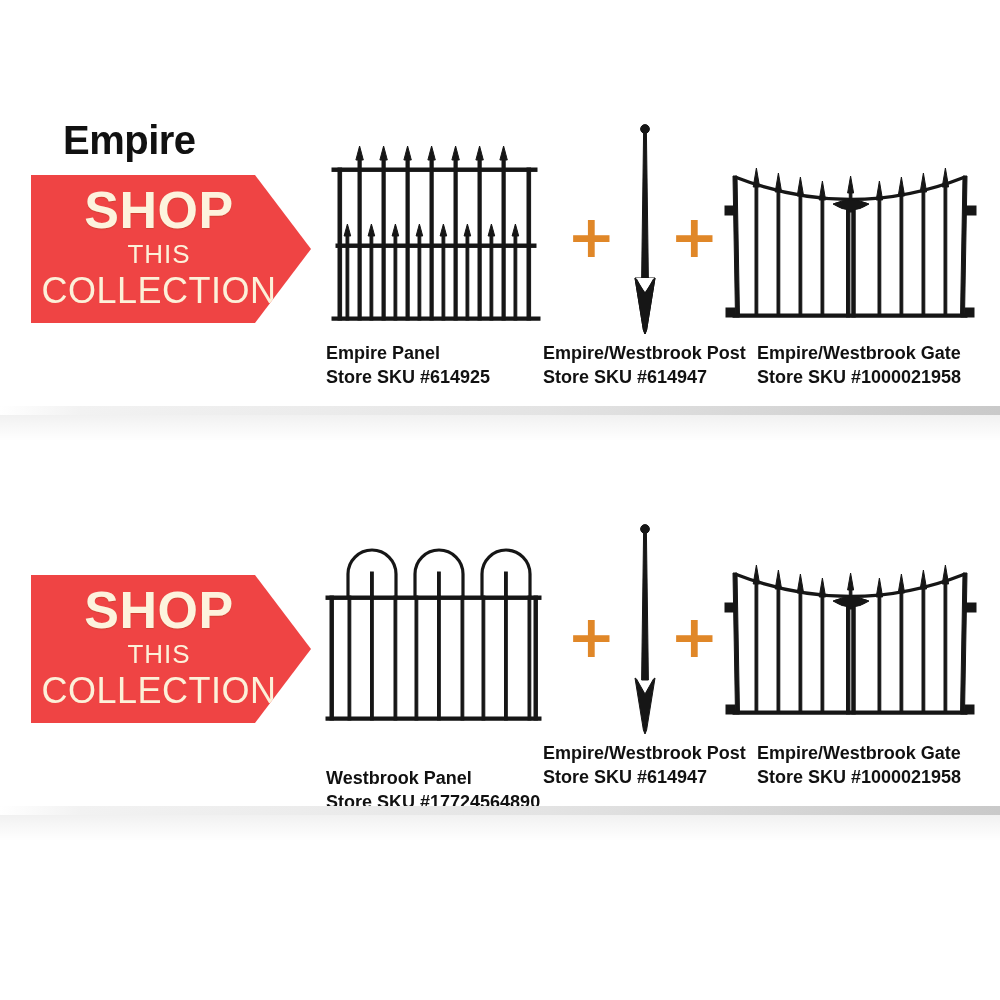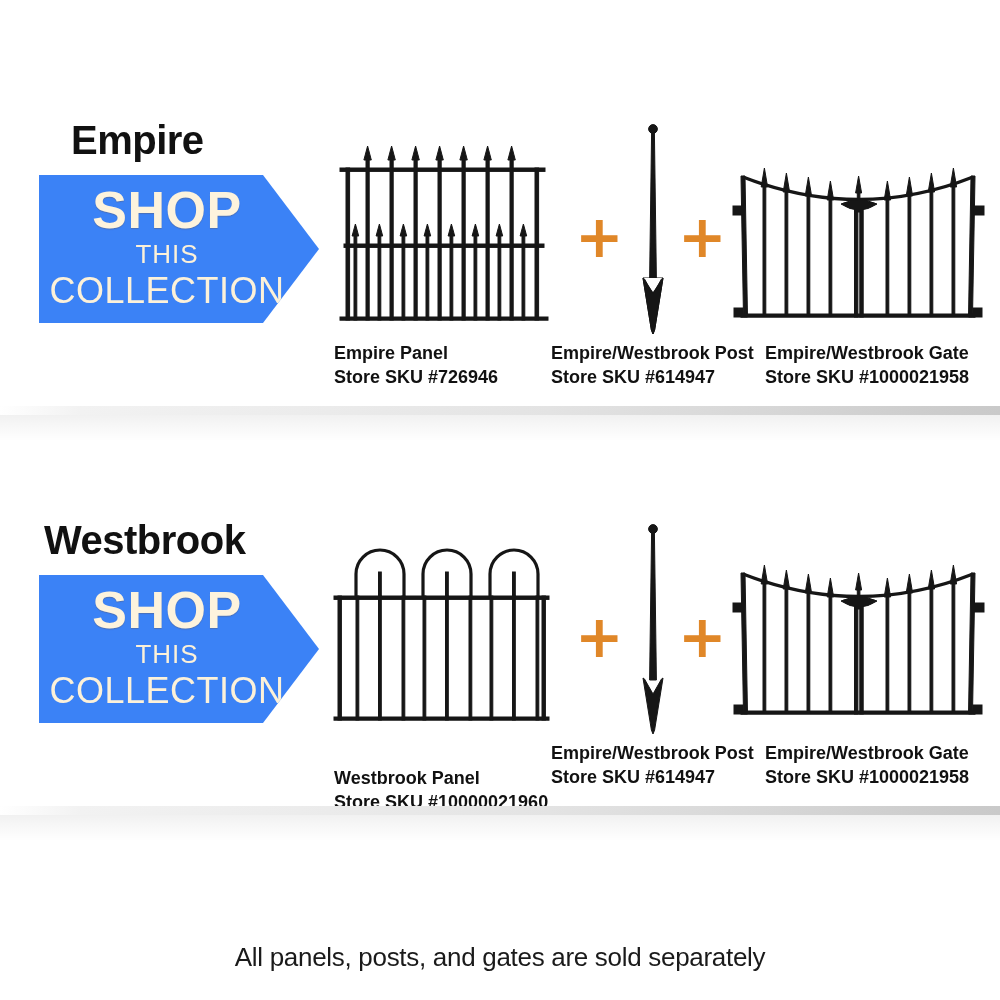--- a/index.html
+++ b/index.html
@@ -6,42 +6,42 @@
   body{
     width:1000px;height:1000px;
     background:#ffffff;
     font-family:"Liberation Sans", sans-serif;
     overflow:hidden;
     position:relative;
   }
   .page{position:relative;width:1000px;height:1000px;background:#fff;}
 
   
-  .section{position:absolute;left:8px;width:928px;height:400px;}
+  .section{position:absolute;left:0;width:928px;height:400px;}
   #section-empire{top:0;}
   #section-westbrook{top:400px;}
 
   .collection-title{
     position:absolute;
     left:63px;
     font-weight:bold;
     font-size:40px;
     letter-spacing:-0.5px;
     color:#111111;
     white-space:nowrap;
   }
   #section-empire .collection-title{top:118px;}
   #section-westbrook .collection-title{top:518px;left:36px;}
 
   
   .shop-banner{
     position:absolute;
     left:31px;
     width:280px;height:148px;
-    background:#3b82f6;
+    background:#ef4444;
     clip-path:polygon(0 0, 80% 0, 100% 50%, 80% 100%, 0 100%);
     box-shadow:none;
     display:flex;flex-direction:column;align-items:center;justify-content:center;
     text-align:center;
   }
   #section-empire .shop-banner{top:175px;}
   #section-westbrook .shop-banner{top:575px;}
 
   .shop-banner .shop-word{
     font-size:52px;font-weight:bold;color:#fdf3dd;line-height:0.95;
@@ -164,21 +164,21 @@
                 <rect x="170" y="94" width="2.8" height="86"></rect>
                 <path d="M171.4 84 L174.7 96 L168.1 96 Z"></path>
                 <rect x="194" y="94" width="2.8" height="86"></rect>
                 <path d="M195.4 84 L198.7 96 L192.1 96 Z"></path>
               </g>
             </g>
           </svg>
         </div>
         <div class="caption" style="left:16px;top:341px;">
           <span class="cap-line">Empire Panel</span>
-          <span class="cap-line">Store SKU #726946</span>
+          <span class="cap-line">Store SKU #614925</span>
         </div>
       </div>
 
       <div class="plus" style="left:257px;top:208px;">+</div>
 
       <div class="product" style="left:0px;top:0px;">
         <div class="art" style="position:absolute;left:305px;top:122px;">
           <svg width="60" height="212" viewBox="0 0 60 212">
             <g fill="#161616" stroke="#161616">
               <circle cx="30" cy="7" r="4.4"></circle>
@@ -252,21 +252,20 @@
       </div>
 
     </div>
   </div>
 
   <div class="divider d1"></div>
   <div class="divider-soft s1"></div>
 
   <div class="section" id="section-westbrook">
 
-    <div class="collection-title" style="top:118px;left:36px;">Westbrook</div>
 
     <div class="shop-banner" style="top:175px;">
       <div class="shop-word">SHOP</div>
       <div class="shop-this">THIS</div>
       <div class="shop-collection">COLLECTION</div>
     </div>
 
     <div class="products">
 
       <div class="product" style="left:0px;top:0px;">
@@ -300,21 +299,21 @@
                 <rect x="141" y="56" width="2.8" height="124"></rect>
                 <rect x="162" y="56" width="2.8" height="124"></rect>
                 <rect x="184.5" y="56" width="2.8" height="124"></rect>
                 <rect x="208" y="56" width="2.8" height="124"></rect>
               </g>
             </g>
           </svg>
         </div>
         <div class="caption" style="left:16px;top:341px;margin-top:25px;">
           <span class="cap-line">Westbrook Panel</span>
-          <span class="cap-line">Store SKU #10000021960</span>
+          <span class="cap-line">Store SKU #17724564890</span>
         </div>
       </div>
 
       <div class="plus" style="left:257px;top:208px;">+</div>
 
       <div class="product" style="left:0px;top:0px;">
         <div class="art" style="position:absolute;left:305px;top:122px;">
           <svg width="60" height="212" viewBox="0 0 60 212">
             <g fill="#161616" stroke="#161616">
               <circle cx="30" cy="7" r="4.4"></circle>
@@ -376,15 +375,14 @@
           <span class="cap-line">Store SKU #1000021958</span>
         </div>
       </div>
 
     </div>
   </div>
 
   <div class="divider d2"></div>
   <div class="divider-soft s2"></div>
 
-  <div class="footnote">All panels, posts, and gates are sold separately</div>
 
 </div>
 
 </body></html>

